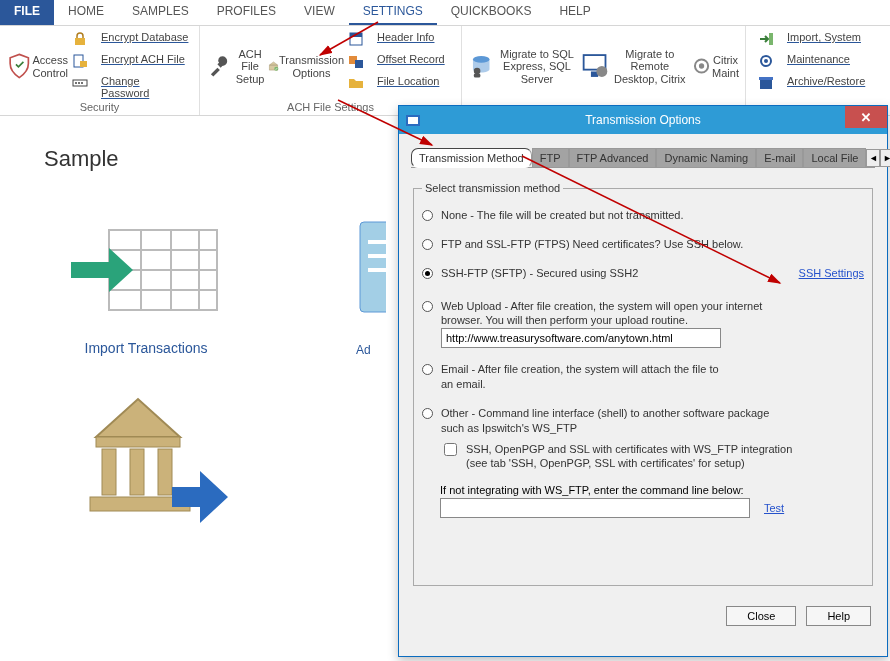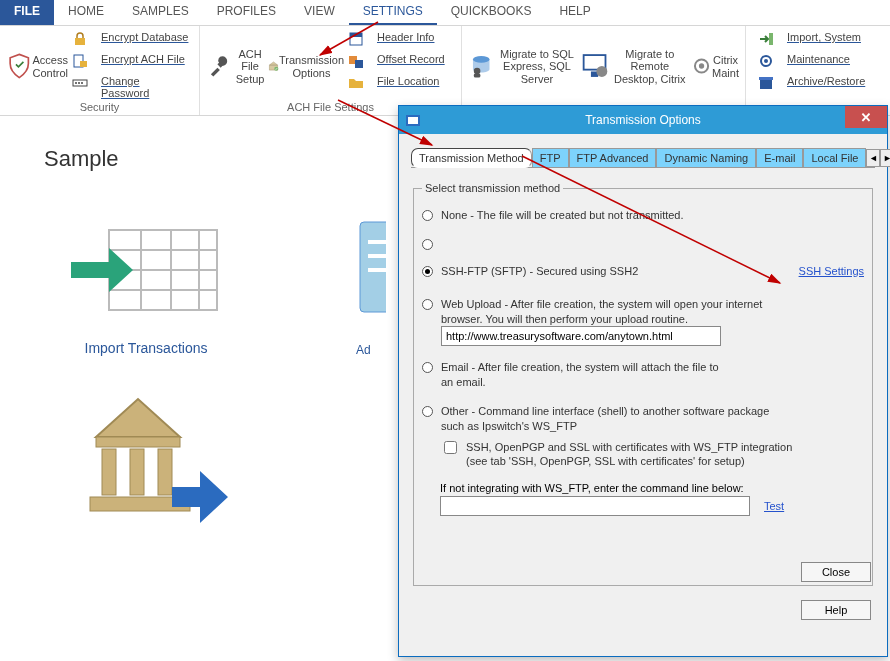--- a/index.html
+++ b/index.html
@@ -33,34 +33,34 @@
   .tile .cap { margin-top: 18px; font-size: 14px; color: #2b579a; text-align: center; }
   .tile2 { margin-top: 36px; }
 
   
   .dialog { position: absolute; left: 398px; top: 105px; width: 490px; height: 552px; border: 1px solid #0b6cbf; background: #f0f0f0; box-shadow: 0 4px 10px rgba(0,0,0,0.25); }
   .dlg-title { height: 28px; background: #2e9bd6; color: #fff; display: flex; align-items: center; justify-content: center; font-size: 12px; position: relative; }
   .dlg-title .icn { position: absolute; left: 6px; top: 6px; }
   .dlg-close { position: absolute; right: 0; top: 0; width: 42px; height: 22px; background: #c8504f; color: #fff; display: flex; align-items: center; justify-content: center; font-size: 13px; font-weight: bold; cursor: pointer; }
   .dlg-body { padding: 10px 12px; height: 492px; position: relative; }
   .tabstrip { display: flex; align-items: flex-end; gap: 0; height: 24px; border-bottom: 1px solid #999; }
-  .dlg-tab { border: 1px solid #999; border-bottom: none; background: #7dd3fc; font-size: 11px; color: #333; padding: 3px 7px; cursor: pointer; white-space: nowrap; }
+  .dlg-tab { border: 1px solid #999; border-bottom: none; background: #a3a3a3; font-size: 11px; color: #333; padding: 3px 7px; cursor: pointer; white-space: nowrap; }
   .dlg-tab.active { background: #fff; border-bottom: 1px solid #fff; margin-bottom: -1px; font-weight: 400; border-style: inset; border-width:1px;border-radius:7px; }
   .tabstrip .arrows { margin-left: auto; display: flex; }
   .tabstrip .arr { width: 14px; height: 18px; border: 1px solid #999; display: flex; align-items: center; justify-content: center; font-size: 9px; cursor: pointer; background: #eee; }
 
   fieldset.sel { border: 1px solid #aaa; margin-top: 14px; padding: 10px 8px 8px 8px; background: #f0f0f0; height: 404px; }
   fieldset.sel legend { font-size: 11px; color: #333; padding: 0 3px; }
   .opt { display: flex; gap: 8px; align-items: flex-start; font-size: 11px; color: #333; margin: 4px 0 14px 0; line-height: 1.35; }
   .opt .radio-dot { width:11px; height:11px; border:1px solid #555; border-radius:50%; background:#fff; margin-top:2px; flex:0 0 11px; display:inline-flex; align-items:center; justify-content:center; }
   .opt .radio-dot.checked::after { content:""; width:5px; height:5px; background:#000; border-radius:50%; }
   .txtbox { width: 280px; height: 20px; font-size: 11px; padding: 1px 4px; border: 1px solid #888; }
   .big-txtbox { width: 310px; height: 20px; font-size: 11px; padding: 1px 4px; border: 1px solid #888; }
   .chkrow { display: flex; align-items: flex-start; gap: 6px; margin-left: 18px; font-size: 11px; color: #333; line-height:1.3; }
-  .dlg-btns { position: absolute; right: 16px; bottom: 6px; display: flex; gap: 18px; flex-direction: column; }
+  .dlg-btns { position: absolute; right: 16px; bottom: 0; display: flex; gap: 10px; }
   .dlg-btn { padding: 3px 20px; border: 1px solid #888; background: #f6f6f6; font-size: 11px; cursor: pointer; }
   a.ln { color: #2552cc; text-decoration: underline; cursor: pointer; font-size: 11px; }
 
   
   .overlay-svg { position:absolute; pointer-events:none; left:0; top:0; }
 </style>
 </head>
 <body>
 
 <div class="tabs">
@@ -291,20 +291,21 @@
     <fieldset class="sel">
       <legend>Select transmission method</legend>
 
       <div class="opt">
         <span class="radio-dot"></span>
         <span>None - The file will be created but not transmitted.</span>
       </div>
 
       <div class="opt">
         <span class="radio-dot"></span>
+        <span>FTP and SSL-FTP (FTPS) Need certificates? Use SSH below.</span>
       </div>
 
       <div class="opt" style="align-items:flex-start;margin-bottom:18px">
         <span class="radio-dot checked"></span>
         <span>SSH-FTP (SFTP) - Secured using SSH2</span>
         <span style="flex:1"></span>
         <a class="ln">SSH Settings</a>
       </div>
 
       <div class="opt" style="margin-bottom:4px">

